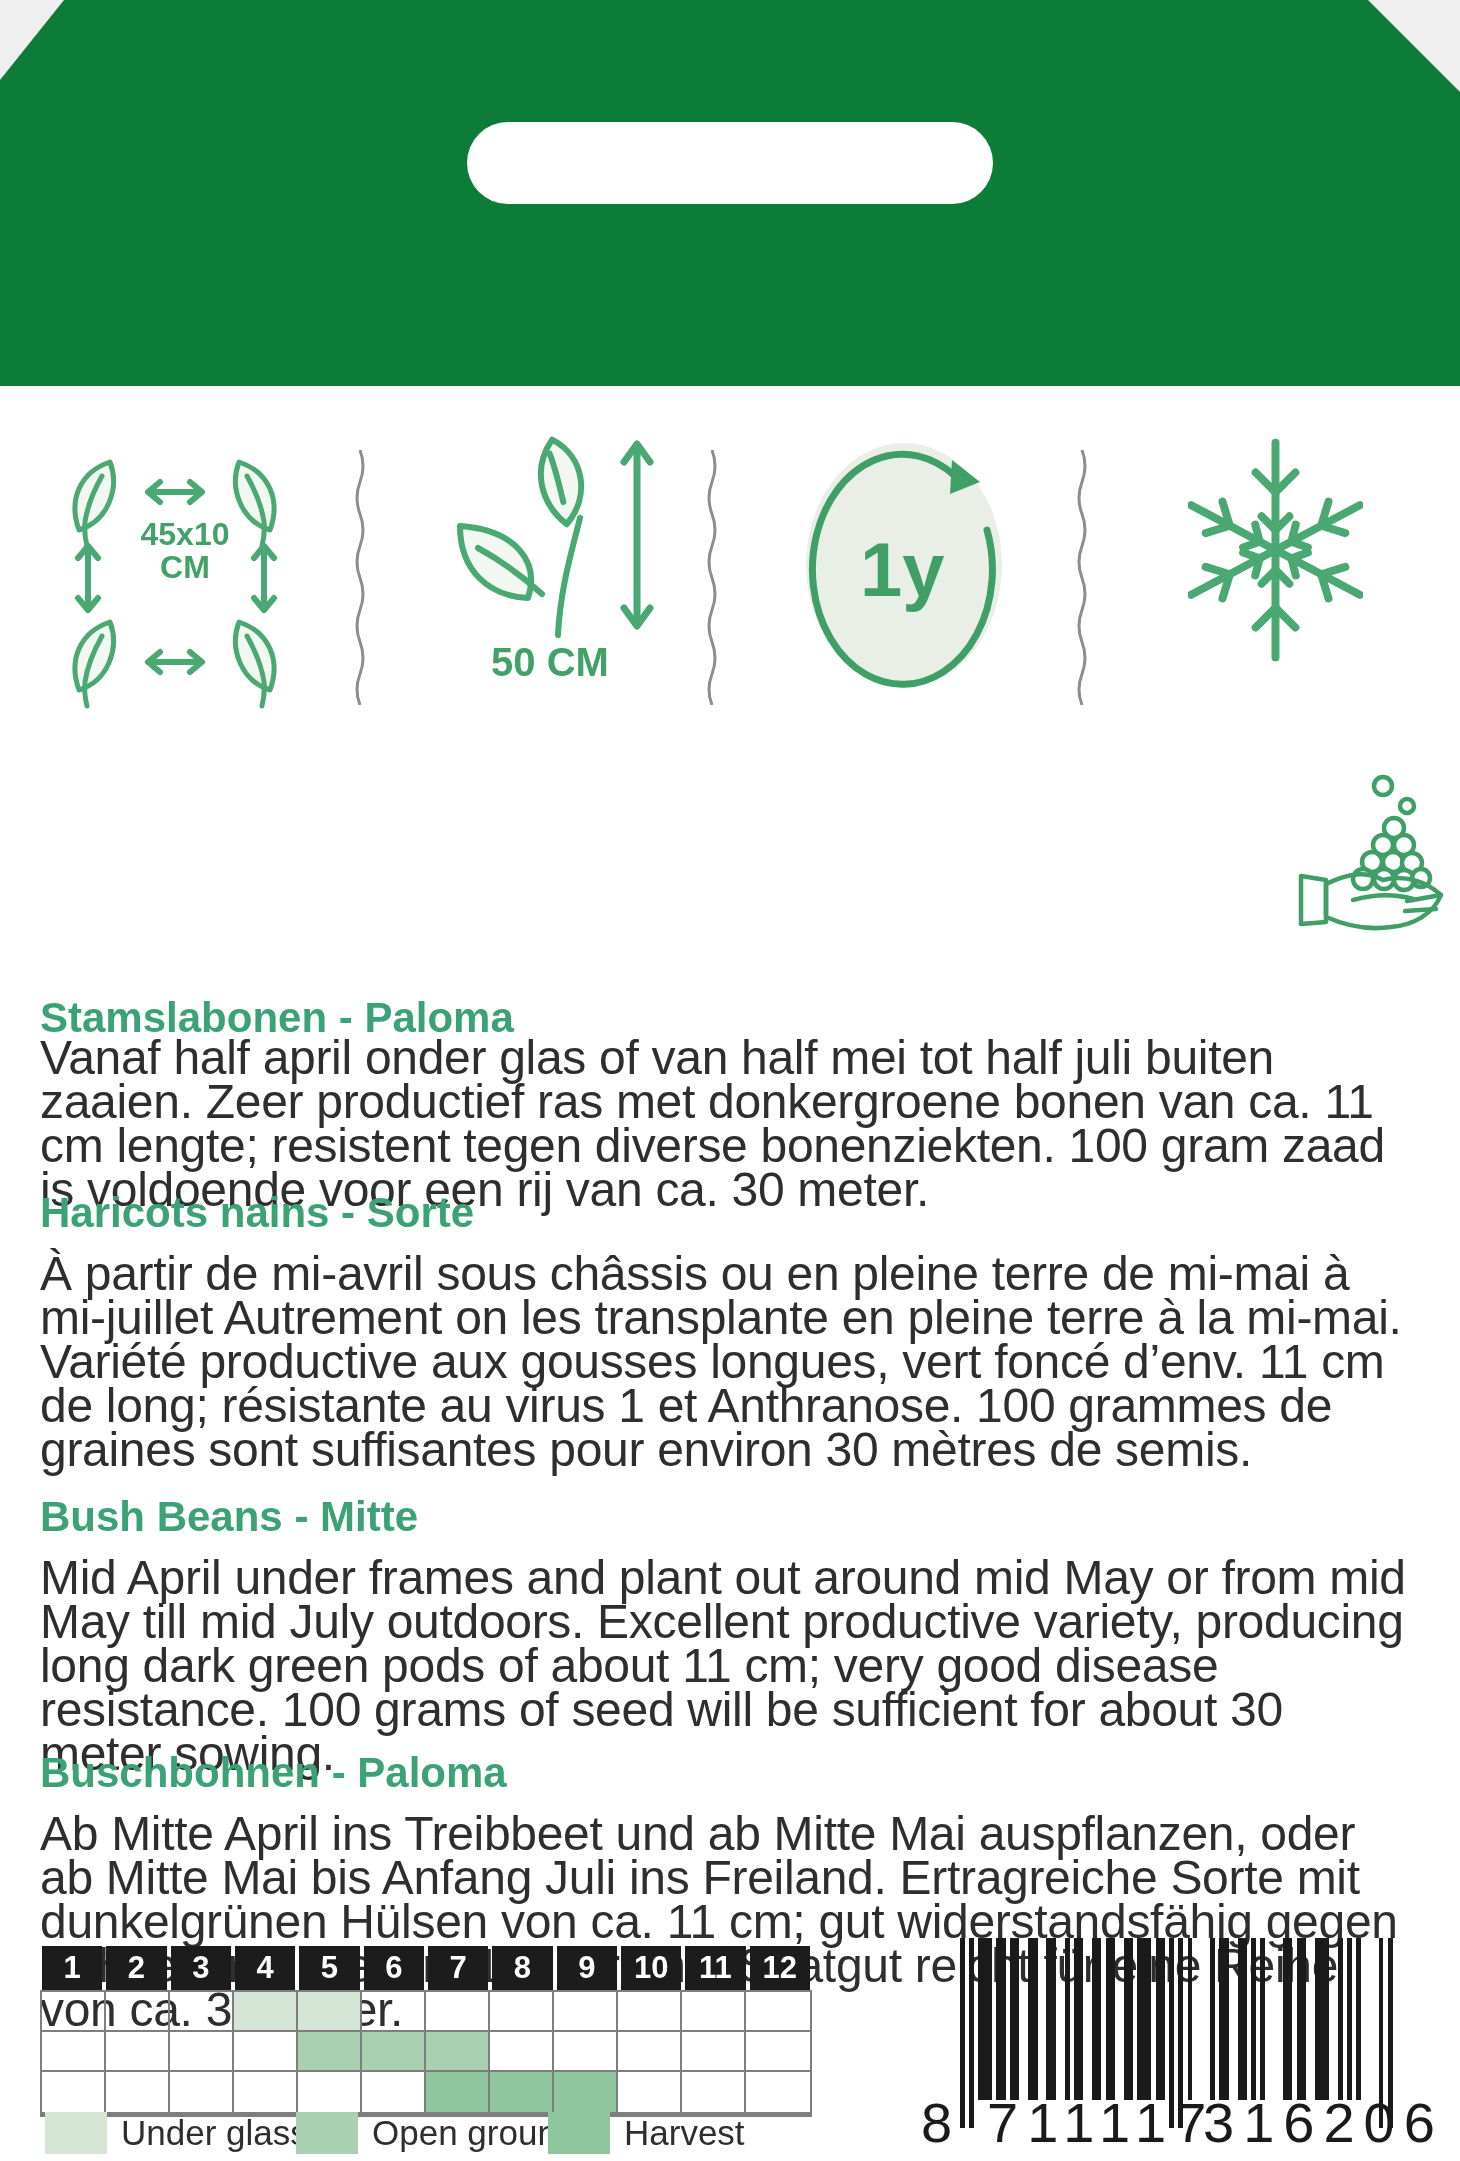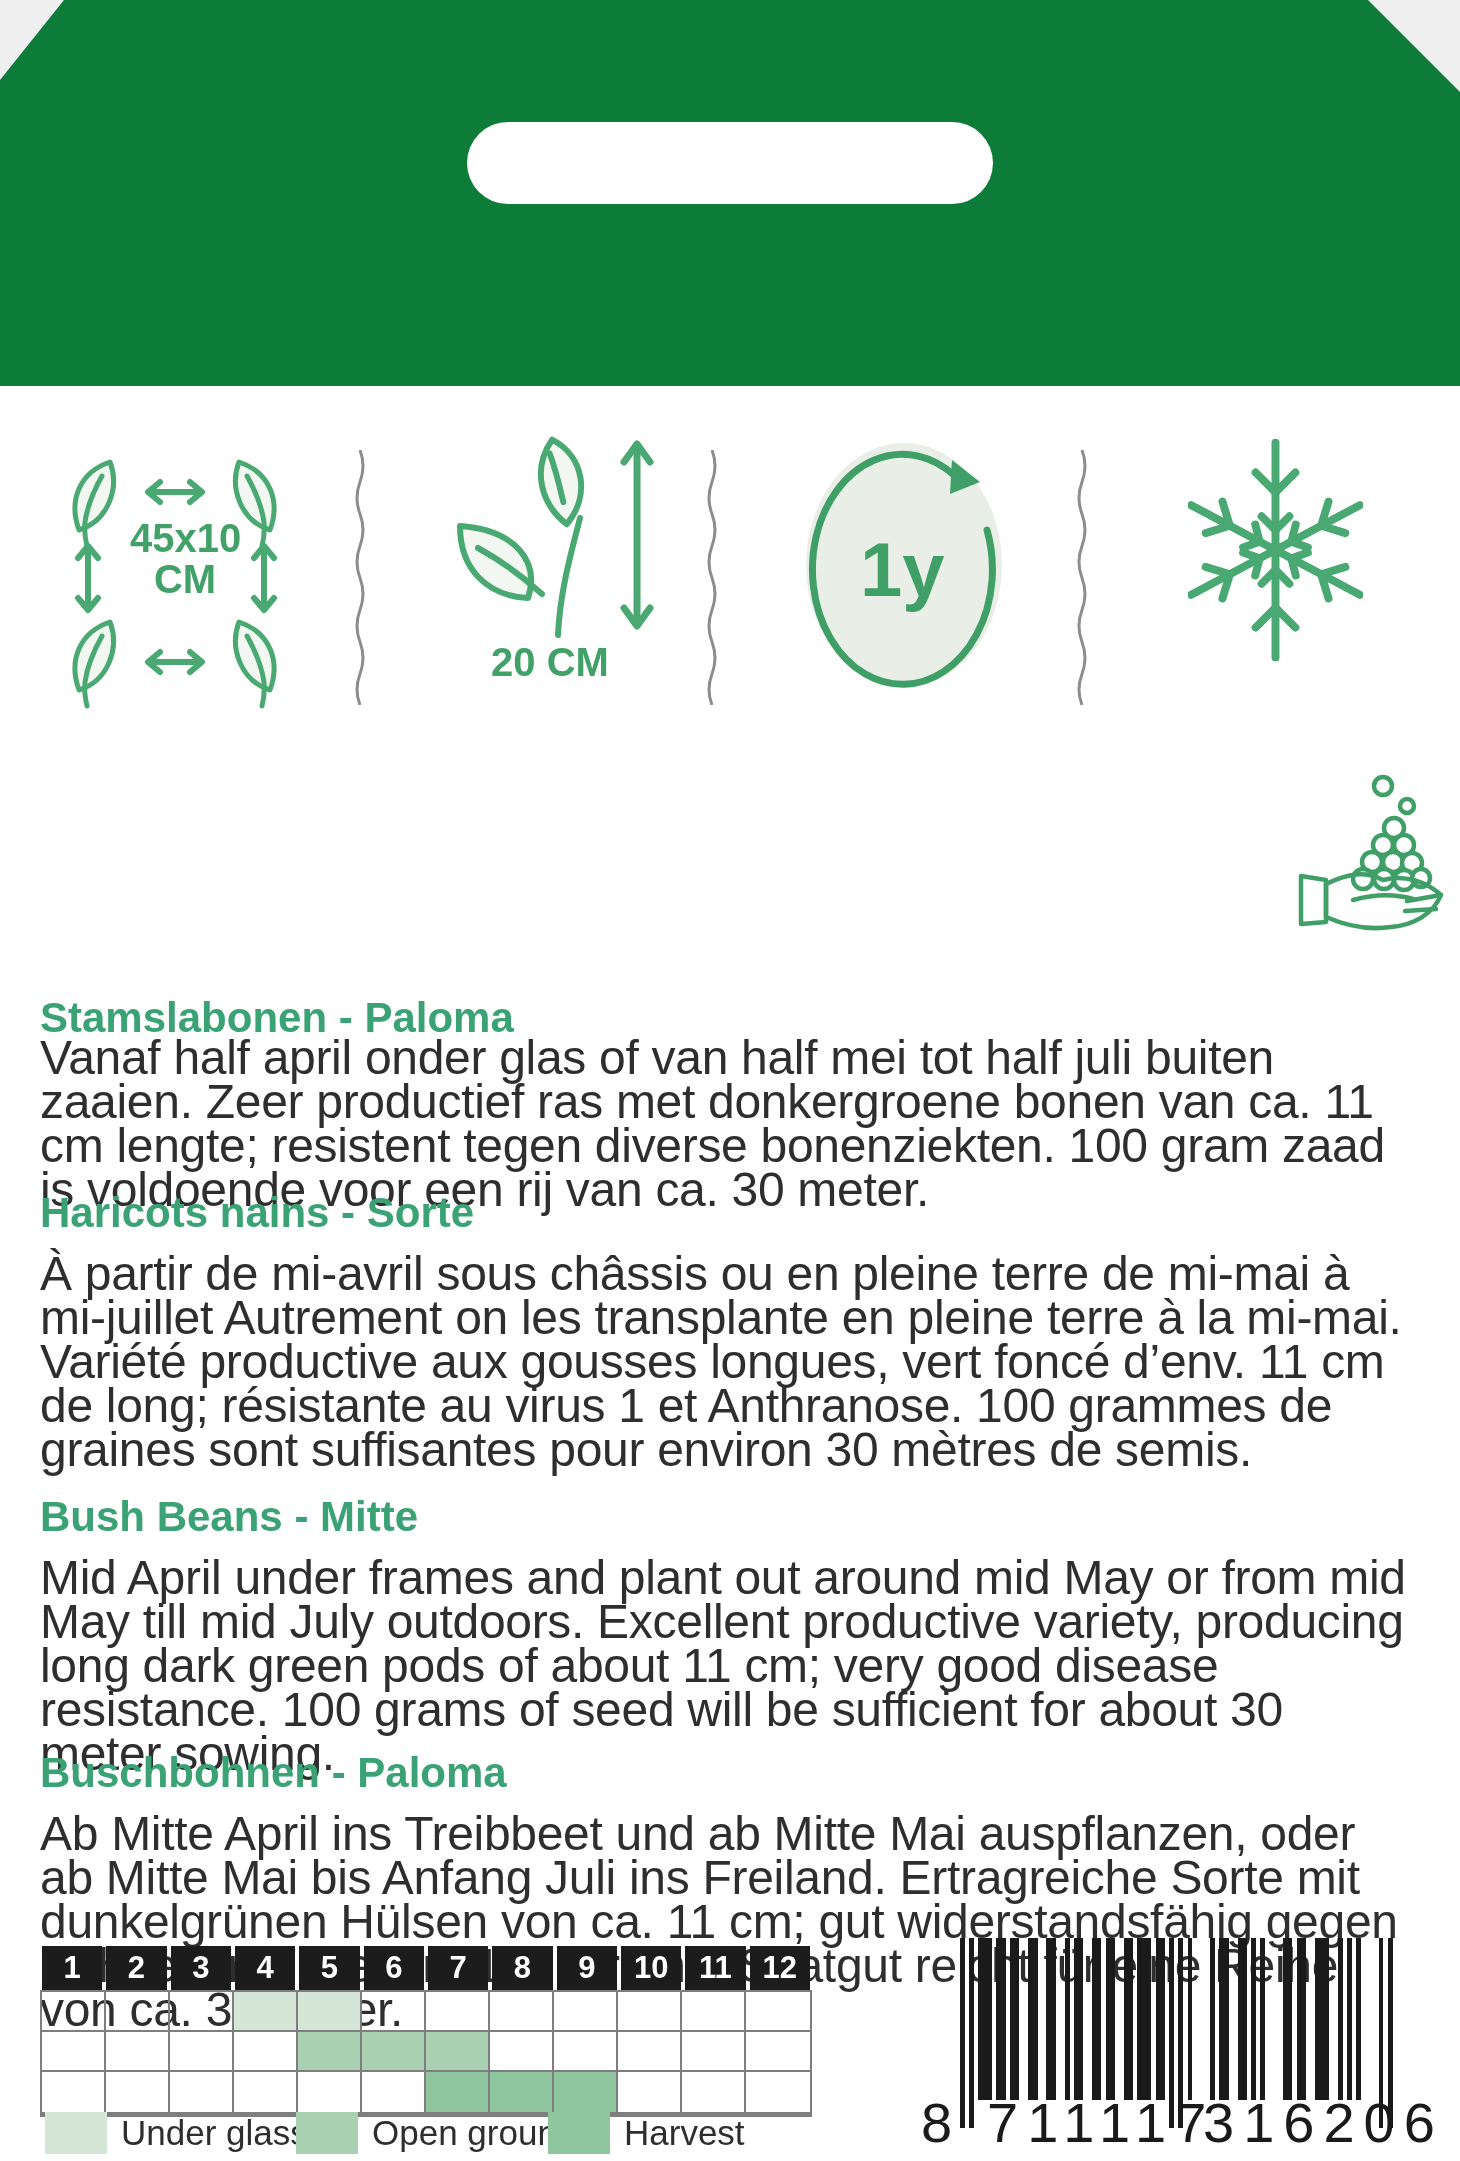--- a/index.html
+++ b/index.html
@@ -8,21 +8,21 @@
   
   .top-strip{position:absolute;left:0;top:0;width:1460px;height:386px;background:#efefef;}
   .green-header{position:absolute;left:0;top:0;width:1460px;height:386px;background:#0d7c38;
     clip-path:polygon(64px 0,1368px 0,100% 92px,100% 100%,0 100%,0 80px);}
   .handle-cutout{position:absolute;left:467px;top:122px;width:526px;height:82px;background:#ffffff;border-radius:41px;}
   
   .icons-row{position:absolute;left:0;top:430px;width:1460px;height:320px;}
   .icon-block{position:absolute;top:0;}
   .divider{position:absolute;top:20px;}
   .icon-label{font-weight:bold;color:#42a069;text-align:center;line-height:1.02;}
-  .spacing-label{position:absolute;left:78px;top:88px;width:110px;font-size:40px;}
+  .spacing-label{position:absolute;left:78px;top:88px;width:110px;font-size:32px;}
   .height-label{position:absolute;left:20px;top:212px;width:200px;font-size:40px;}
   .oneyear-text{font-weight:bold;fill:#3f9f67;font-size:76px;font-family:"Liberation Sans",sans-serif;}
   
   .banner-bar{position:absolute;left:40px;top:788px;width:1245px;height:112px;background:#edf0eb;border-radius:6px;}
   .banner-title{position:absolute;left:52px;top:50%;transform:translateY(-50%) scale(0.48,1.12);transform-origin:left center;
     white-space:nowrap;font-size:92px;font-weight:bold;letter-spacing:7px;color:#101010;}
   .hand-icon{position:absolute;left:1293px;top:770px;}
   
   .section-heading{position:absolute;left:40px;font-size:42px;font-weight:bold;color:#3aa274;}
   .section-body{position:absolute;left:40px;width:1372px;font-size:48px;line-height:44px;color:#2e2e2e;letter-spacing:-0.3px;}
@@ -112,21 +112,21 @@
         <path d="M150 90 C118 78 100 48 110 14 C146 20 164 56 150 90 Z" fill="#f2f7f2" stroke="#4aa873" stroke-width="6" stroke-linejoin="round" transform="rotate(18 130 50)"></path>
         <path d="M140 70 C128 50 120 38 112 28" fill="none" stroke="#4aa873" stroke-width="6" stroke-linecap="round" transform="rotate(18 130 50)"></path>
         <path d="M30 96 C30 140 58 166 98 168 C110 132 86 100 30 96 Z" fill="#f2f7f2" stroke="#4aa873" stroke-width="6" stroke-linejoin="round"></path>
         <path d="M48 118 C70 130 92 146 112 164" fill="none" stroke="#4aa873" stroke-width="6" stroke-linecap="round"></path>
         <g stroke="#4aa873" stroke-width="7" stroke-linecap="round" stroke-linejoin="round" fill="none">
           <path d="M207 18 V192"></path>
           <path d="M194 32 L207 14 L220 32"></path>
           <path d="M194 178 L207 196 L220 178"></path>
         </g>
       </svg>
-      <div class="icon-label height-label">20 CM</div>
+      <div class="icon-label height-label">50 CM</div>
     </div>
 
     <div class="icon-block" style="left:792px;width:215px;height:270px;">
       <svg width="215" height="270" viewBox="0 0 215 270">
         <ellipse cx="112" cy="135" rx="98" ry="122" fill="#e9efe7"></ellipse>
         <path d="M195 100 A90 115 0 1 1 163 46" fill="none" stroke="#3f9f67" stroke-width="7" stroke-linecap="round"></path>
         <polygon points="188,52 160,30 158,64" fill="#3f9f67"></polygon>
         <text class="oneyear-text" x="68" y="166">1y</text>
       </svg>
     </div>

